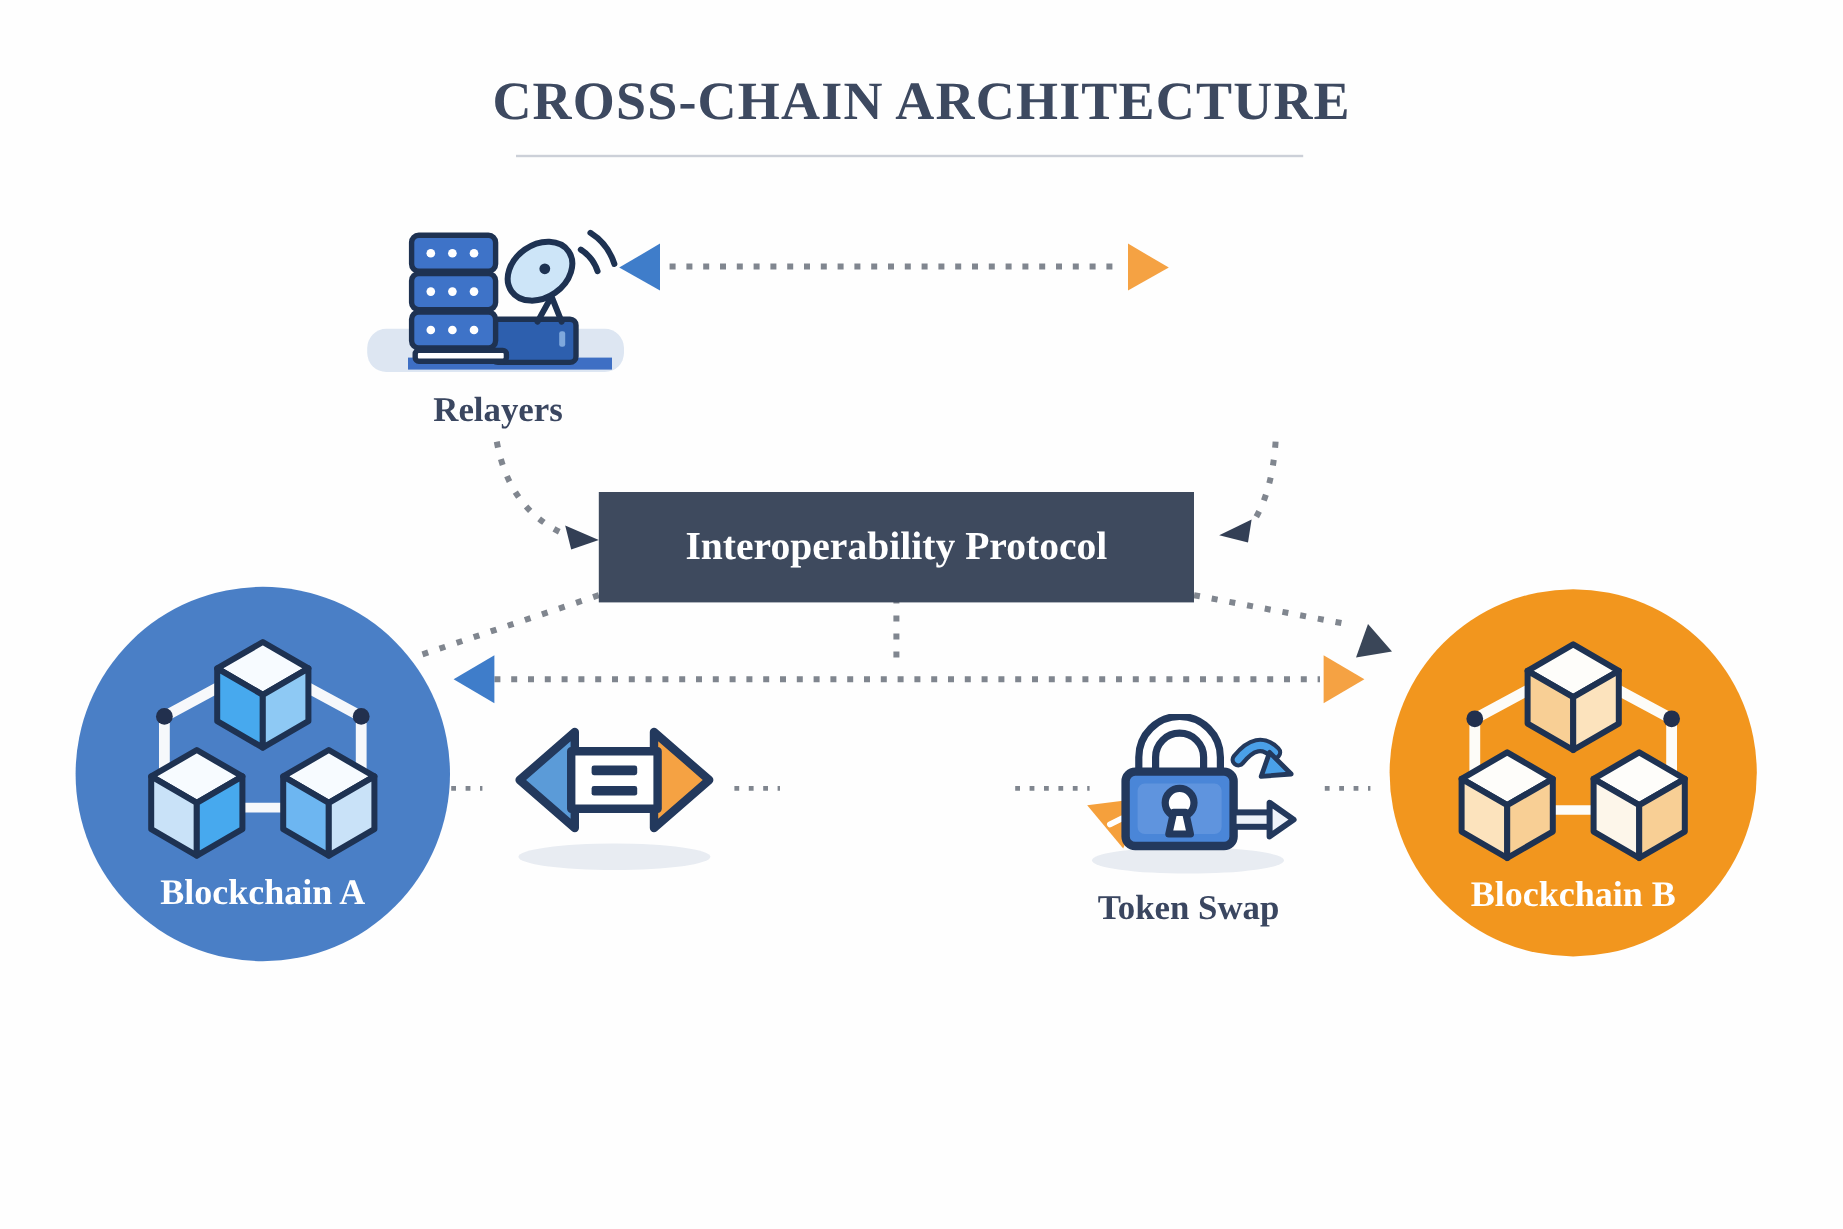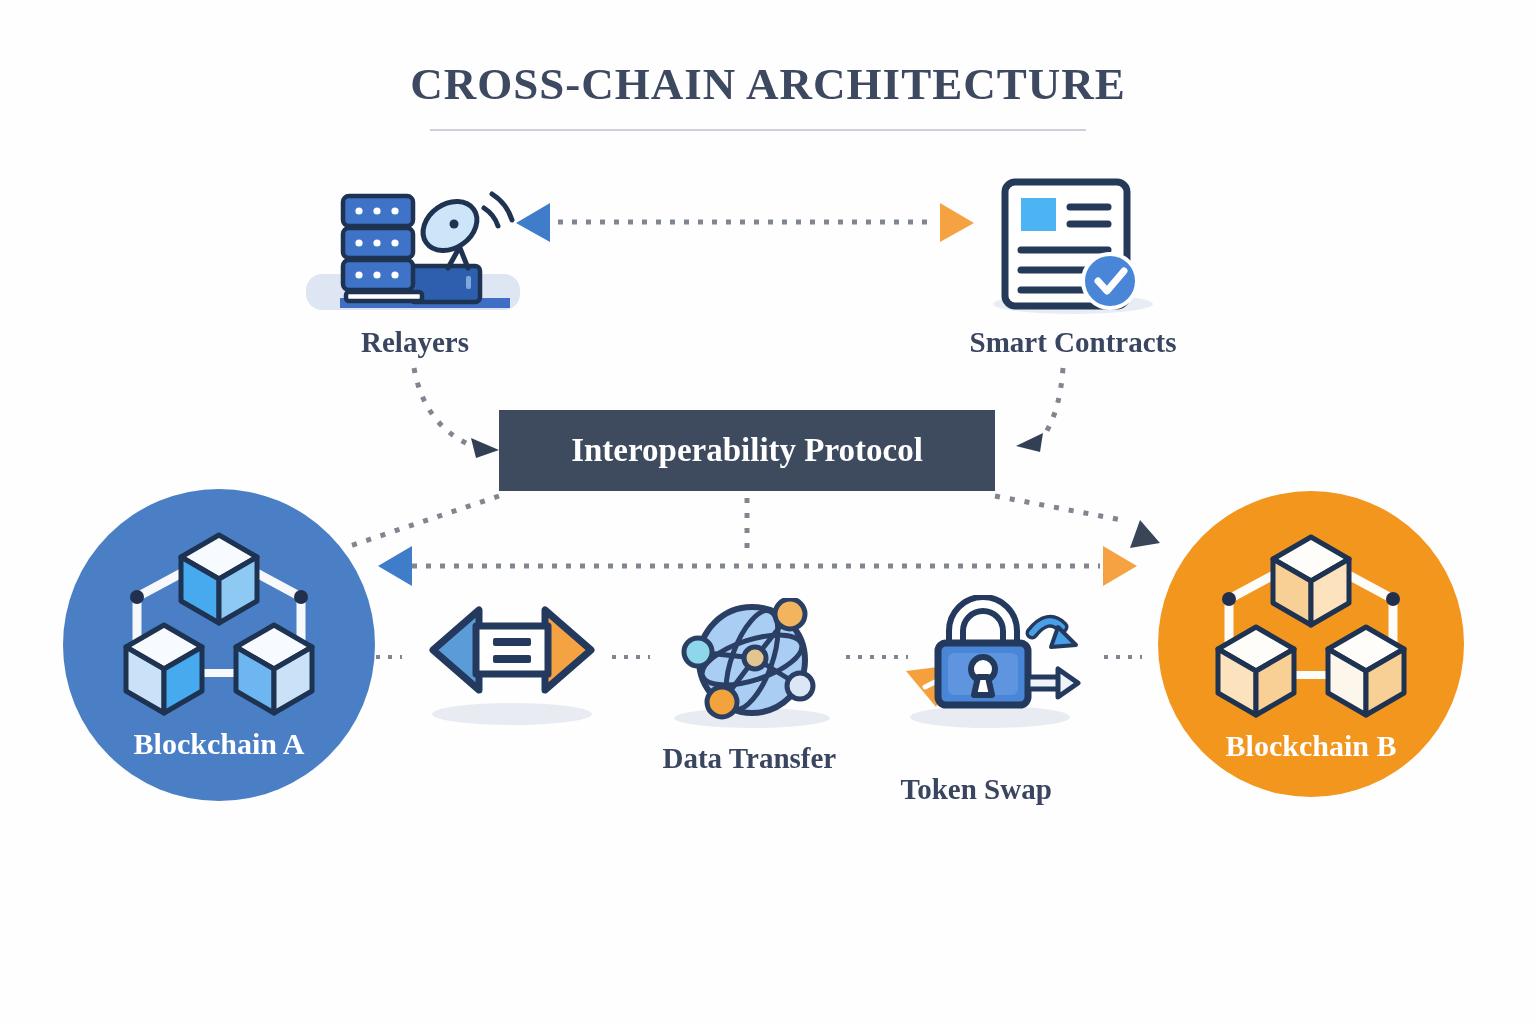--- a/index.html
+++ b/index.html
@@ -12,43 +12,43 @@
   #title{
     left:0;top:58px;width:1536px;text-align:center;
     font-size:45px;font-weight:800;letter-spacing:1px;color:#3d4960;
   }
   #divider{left:430px;top:129px;width:656px;height:2px;background:#ccd0d8;}
   
   #connectors{left:0;top:0;width:1536px;height:1024px;z-index:1;pointer-events:none;}
   
   .node{display:flex;flex-direction:column;align-items:center;z-index:2;}
   .node-label{
-    margin-top:8px;font-weight:700;font-size:29px;line-height:36px;color:#3a4660;
+    margin-top:8px;text-align:center;font-weight:700;font-size:29px;line-height:36px;color:#3a4660;
   }
   
   #protocol-box{
-    left:499px;top:410px;width:496px;height:81px;background:#3e4a5e;z-index:2;
+    left:499px;top:410px;width:496px;height:92px;background:#3e4a5e;z-index:2;
     display:flex;align-items:center;justify-content:center;
   }
   #protocol-box .protocol-label{color:#ffffff;font-size:33px;font-weight:700;}
   
   .chain-circle{border-radius:50%;z-index:2;}
   #chain-a{left:63px;top:489px;width:312px;height:312px;background:#4a7fc6;}
   #chain-b{left:1158px;top:491px;width:306px;height:306px;background:#f2961e;}
   .chain-circle svg{position:absolute;left:50%;top:32px;transform:translateX(-50%);}
   .chain-label{
     position:absolute;left:0;top:238px;width:100%;text-align:center;
     color:#ffffff;font-size:30px;font-weight:700;
   }
   
   #relayers-node{left:298px;top:182px;width:234px;}
   #smart-node{left:953px;top:176px;width:240px;}
   #messaging-node{left:412px;top:600px;width:200px;}
   #data-node{left:660px;top:598px;width:185px;}
-  #token-node{left:898px;top:595px;width:185px;gap:32px;}
+  #token-node{left:898px;top:595px;width:185px;}
   #messaging-node .node-label,#data-node .node-label,#token-node .node-label{width:180px;}
 </style>
 </head>
 <body>
 
 <div id="stage">
 
   <div id="title" class="abs">CROSS-CHAIN ARCHITECTURE</div>
   <div id="divider" class="abs"></div>
 
@@ -111,37 +111,20 @@
         <path d="M160 68 L150 86 M162 66 L170 86"></path>
         <ellipse cx="152" cy="44" rx="29" ry="22" transform="rotate(-35 152 44)" fill="#cde5f8"></ellipse>
         <circle cx="156" cy="42" r="4.5" fill="#1e3252" stroke="none"></circle>
         <path d="M186 26 a34 34 0 0 1 14 18"></path>
         <path d="M194 12 a48 48 0 0 1 20 26"></path>
       </g>
     </svg>
     <div class="node-label">Relayers</div>
   </div>
 
-  <div id="smart-node" class="abs node">
-    <svg width="240" height="140" viewBox="0 0 240 140">
-      <ellipse cx="120" cy="128" rx="80" ry="10" fill="#e9edf3"></ellipse>
-      <rect x="52" y="6" width="122" height="124" rx="10" fill="#ffffff" stroke="#243a58" stroke-width="7"></rect>
-      <rect x="68" y="22" width="35" height="33" fill="#4cb4f2"></rect>
-      <g stroke="#243a58" stroke-width="7" stroke-linecap="round">
-        <path d="M117 31 H155"></path>
-        <path d="M117 48 H155"></path>
-        <path d="M68 74 H155"></path>
-        <path d="M68 94 H155"></path>
-        <path d="M68 114 H138"></path>
-      </g>
-      <circle cx="157" cy="105" r="27" fill="#4a86d8" stroke="#ffffff" stroke-width="4"></circle>
-      <path d="M145 105 L154 115 L171 95" stroke="#ffffff" stroke-width="7" fill="none" stroke-linecap="round" stroke-linejoin="round"></path>
-    </svg>
-    <div class="node-label">Smart Contracts</div>
-  </div>
 
   <div id="protocol-box" class="abs">
     <span class="protocol-label">Interoperability Protocol</span>
   </div>
 
   <div id="chain-b" class="abs chain-circle">
     <svg width="220" height="200" viewBox="-110 -110 220 200">
       <g stroke="#fdfcf8" stroke-width="9" stroke-linecap="round">
         <path d="M-30 -62 L-82 -34 M-82 -34 V30 M30 -62 L82 -34 M82 -34 V30"></path>
         <path d="M-20 42 H20" stroke-width="8"></path>
@@ -204,39 +187,20 @@
       <g stroke="#23395d" stroke-width="7" stroke-linejoin="round">
         <polygon points="16,50 62,10 62,90" fill="#5b9bd8"></polygon>
         <polygon points="174,50 128,10 128,90" fill="#f5a243"></polygon>
         <rect x="59" y="26" width="72" height="48" fill="#ffffff"></rect>
       </g>
       <rect x="76" y="38" width="38" height="8" rx="2" fill="#23395d"></rect>
       <rect x="76" y="55" width="38" height="8" rx="2" fill="#23395d"></rect>
     </svg>
   </div>
 
-  <div id="data-node" class="abs node">
-    <svg width="185" height="134" viewBox="0 0 185 134">
-      <ellipse cx="92" cy="120" rx="78" ry="10" fill="#e8ecf2"></ellipse>
-      <circle cx="92" cy="62" r="53" fill="#a9cdf3" stroke="#2a3f63" stroke-width="6"></circle>
-      <g stroke="#2a3f63" stroke-width="5" fill="none">
-        <ellipse cx="92" cy="62" rx="20" ry="52" transform="rotate(20 92 62)"></ellipse>
-        <ellipse cx="92" cy="62" rx="52" ry="20" transform="rotate(-18 92 62)"></ellipse>
-        <path d="M38 54 L95 60 L130 16 M95 60 L140 88 M62 104 L95 60"></path>
-      </g>
-      <g stroke="#2a3f63" stroke-width="5">
-        <circle cx="38" cy="54" r="14" fill="#8ed7ea"></circle>
-        <circle cx="130" cy="16" r="15" fill="#f2b45c"></circle>
-        <circle cx="62" cy="104" r="15" fill="#f2a33c"></circle>
-        <circle cx="140" cy="88" r="13" fill="#dbe7f6"></circle>
-        <circle cx="95" cy="60" r="11" fill="#e3c68f"></circle>
-      </g>
-    </svg>
-    <div class="node-label">Data Transfer</div>
-  </div>
 
   <div id="token-node" class="abs node">
     <svg width="185" height="136" viewBox="0 0 185 136">
       <ellipse cx="92" cy="122" rx="80" ry="11" fill="#e8ecf2"></ellipse>
 
       <path d="M58 52 V36 a27 27 0 0 1 54 0 V52" fill="none" stroke="#23395d" stroke-width="20"></path>
       <path d="M58 52 V36 a27 27 0 0 1 54 0 V52" fill="none" stroke="#ffffff" stroke-width="8"></path>
 
       <polygon points="8,76 56,70 38,112" fill="#f5a03c"></polygon>
       <path d="M27 92 L37 87" stroke="#ffffff" stroke-width="5" stroke-linecap="round"></path>

